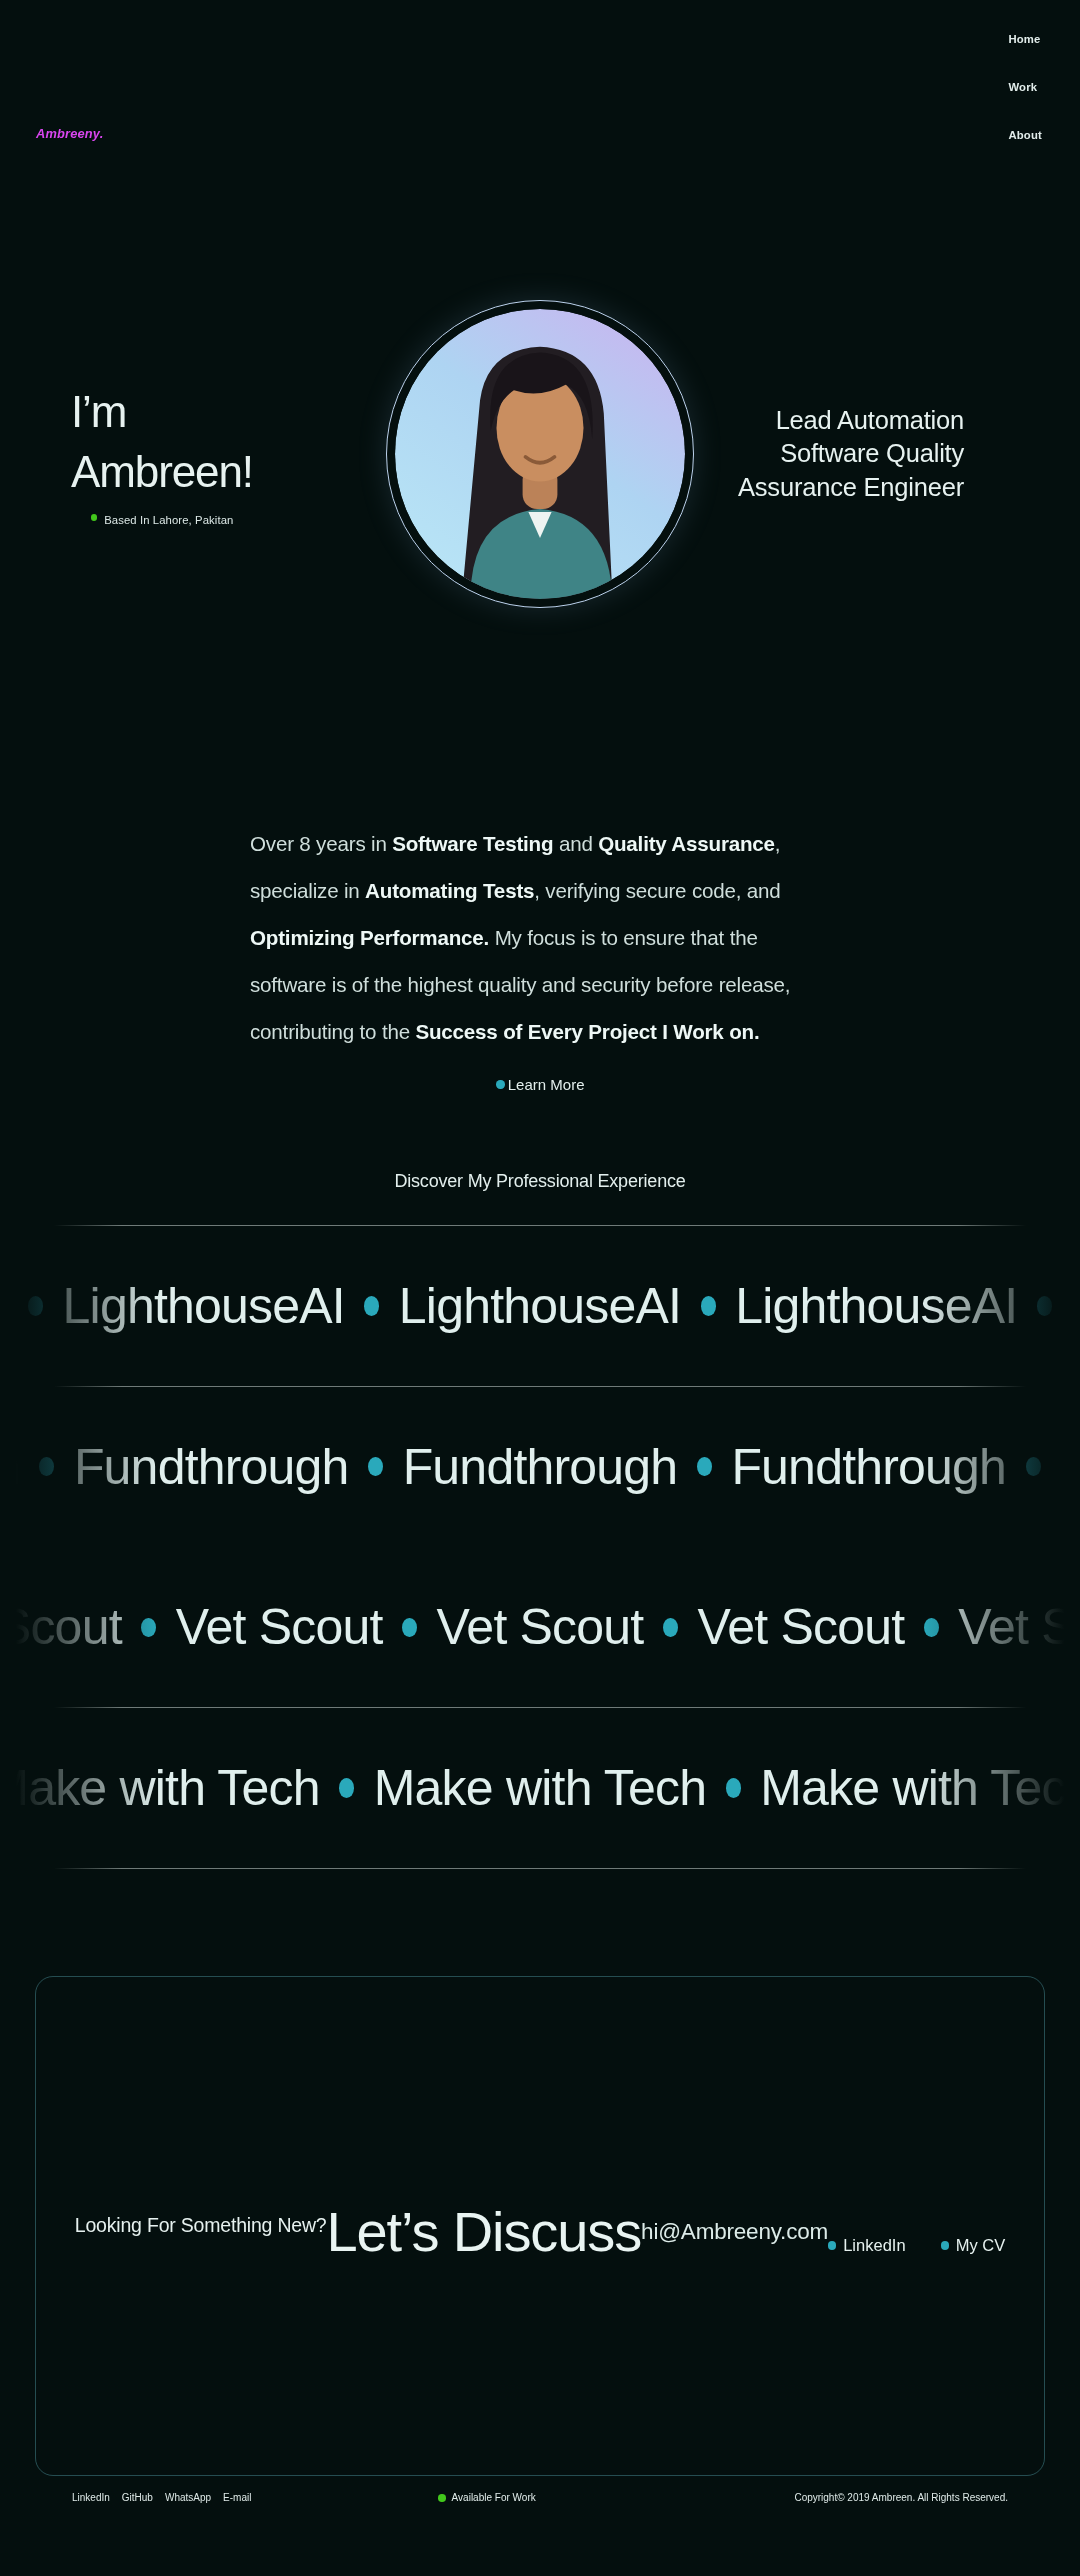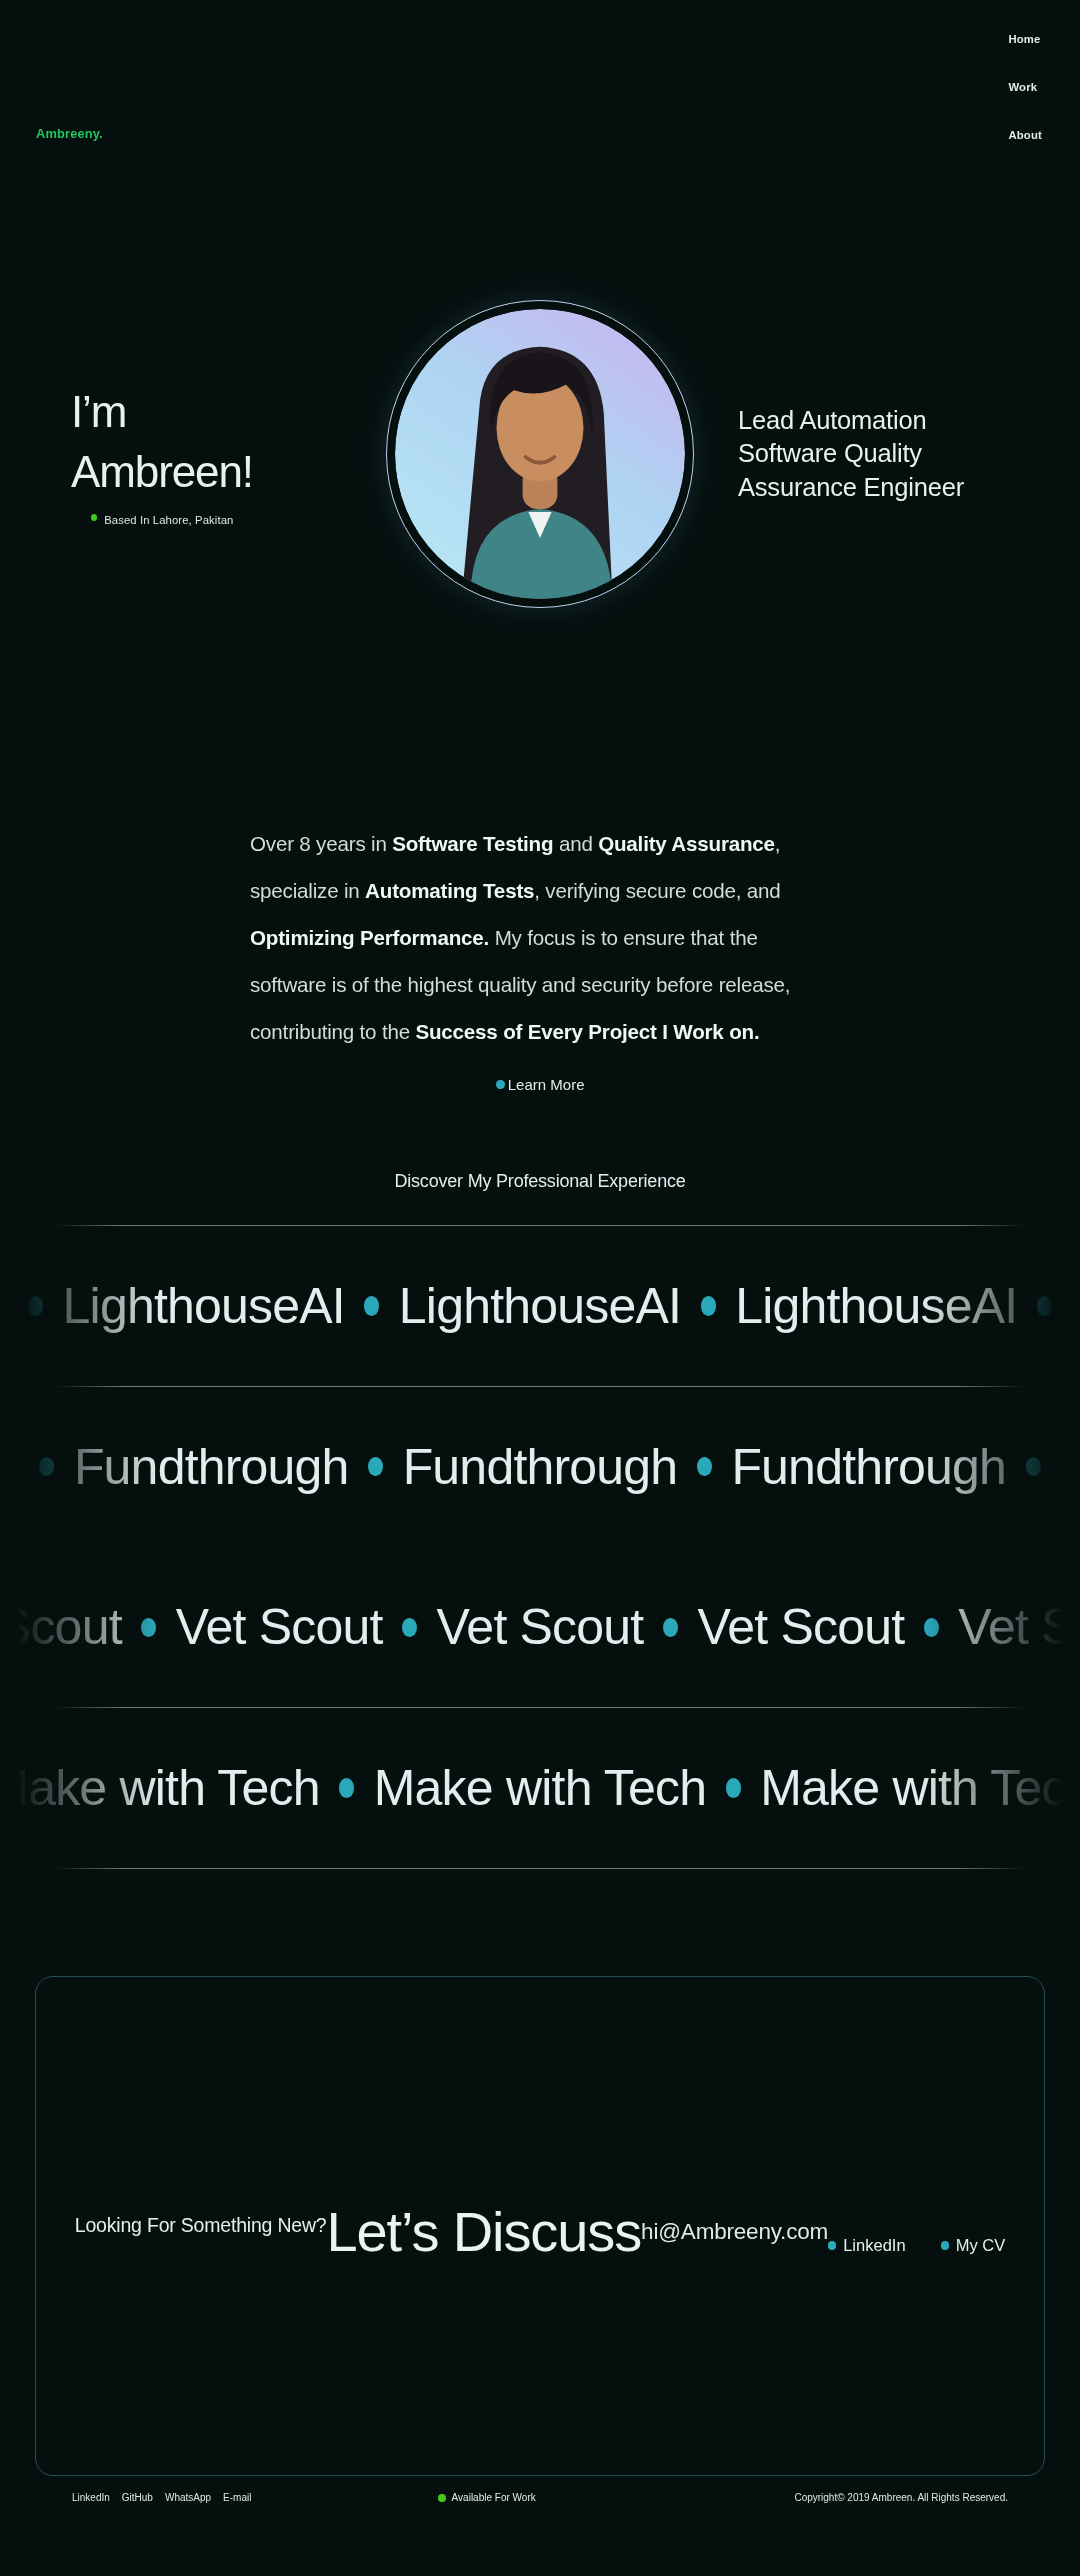--- a/index.html
+++ b/index.html
@@ -15,21 +15,21 @@
   body{
     width:1080px;height:2576px;margin:0 auto;position:relative;overflow:hidden;
     font-family:"Liberation Sans","DejaVu Sans",sans-serif;
     color:var(--text);
   }
   
   .header{
     display:flex;justify-content:space-between;align-items:flex-end;
     padding:33px 38px 0 36px;
   }
-  .logo{font-size:12.8px;font-weight:700;letter-spacing:0.2px;color:#22c55e;}
+  .logo{font-size:12.8px;font-weight:700;letter-spacing:0.2px;color:#d946ef;font-style:italic;}
   .nav{display:flex;gap:36px;flex-direction:column;}
   .nav-item{font-size:11.3px;font-weight:600;color:#e2edeb;cursor:pointer;letter-spacing:0.2px;}
   
   .hero{
     margin-top:159px;
     padding:0 71px;
     display:grid;grid-template-columns:1fr auto 1fr;align-items:center;
   }
   .hero-left{justify-self:start;}
   .hero-name{
@@ -43,21 +43,21 @@
   .hero-location-text{font-size:11.3px;color:#dce8e6;letter-spacing:0.1px;}
   .avatar-ring{
     width:308px;height:308px;border-radius:50%;
     border:1.5px solid #bdd3ee;
     display:flex;align-items:center;justify-content:center;
     box-shadow:0 0 30px rgba(150,180,230,.15);
   }
   .avatar{
     width:290px;height:290px;border-radius:50%;overflow:hidden;display:block;
   }
-  .hero-right{justify-self:start;padding-left:44px;}
+  .hero-right{justify-self:start;padding-left:44px;text-align:right;}
   .hero-title{
     font-size:25.5px;font-weight:400;line-height:1.32;letter-spacing:-0.2px;color:#e7f2f0;
   }
   
   .about{
     margin-top:212px;
     width:581px;margin-left:250px;
   }
   .about-text{
     font-size:20.6px;line-height:47px;letter-spacing:-0.2px;color:var(--text-dim);

